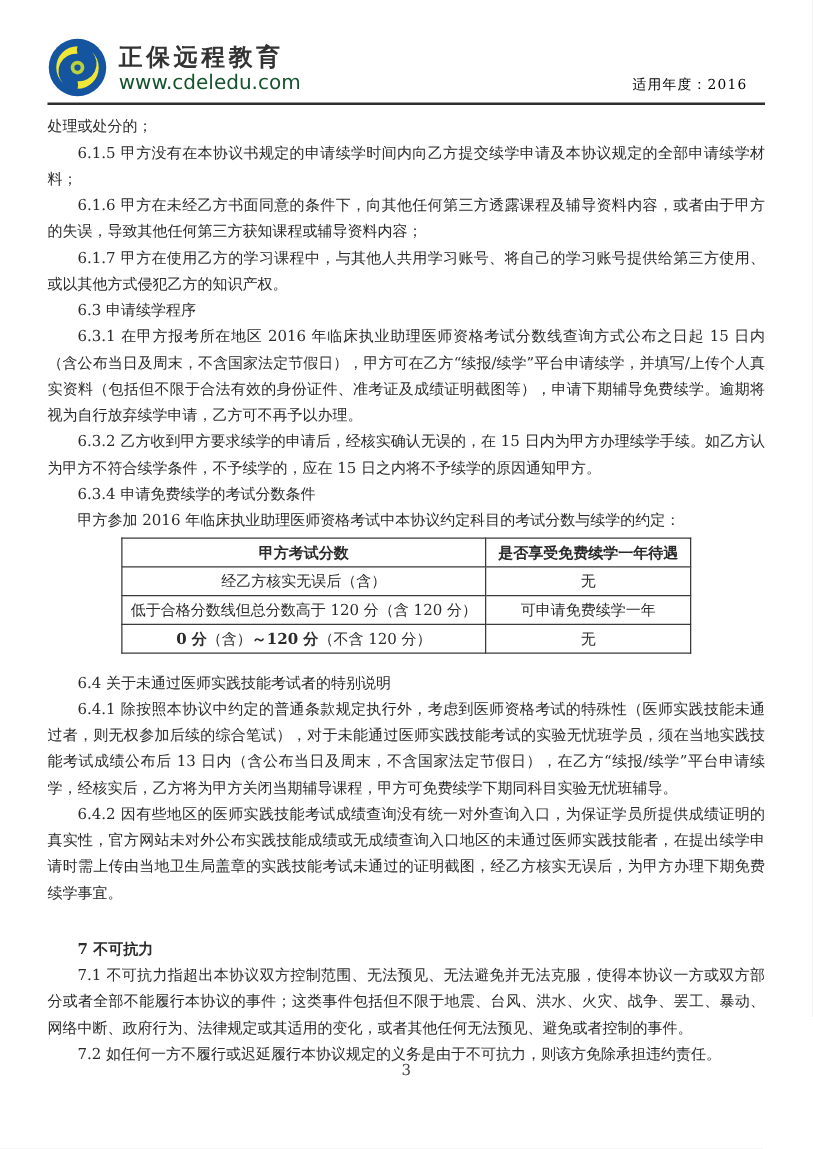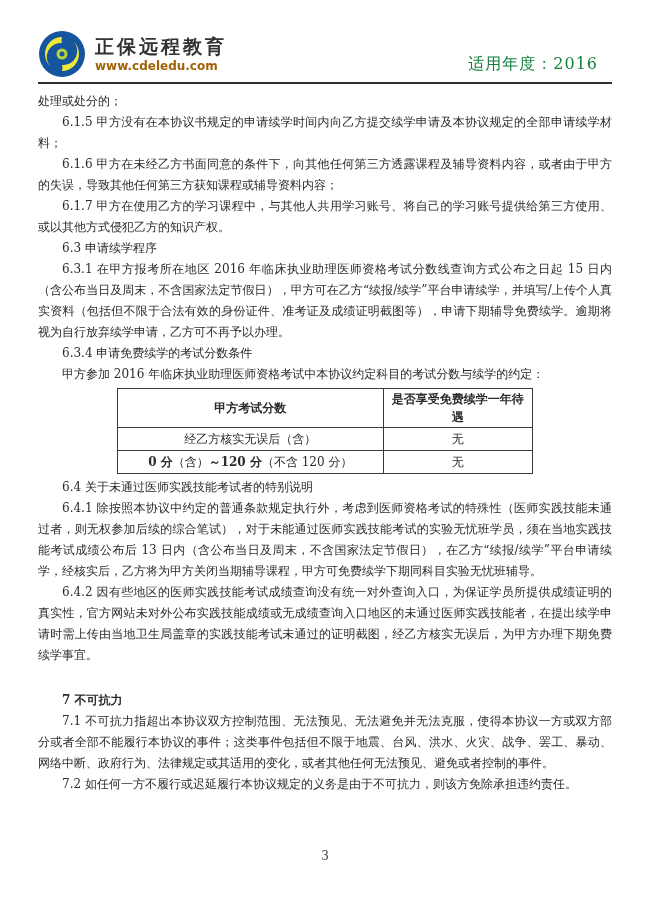--- a/index.html
+++ b/index.html
@@ -26,28 +26,28 @@
   .brand-name {
     font-family:"DejaVu Sans","Liberation Sans",sans-serif;
     font-weight:bold;
     font-size:19px;
     letter-spacing:3px;
     color:#333333;
     line-height:24px;
   }
   .brand-url {
     font-family:"DejaVu Sans","Liberation Sans",sans-serif;
-    font-weight:bold;
-    font-size:12px;
-    color:#a16207;
+    font-weight:normal;
+    font-size:16px;
+    color:#14532d;
     line-height:16px;
   }
   .year-label {
-    font-size:16px;
-    color:#15803d;
+    font-size:11px;
+    color:#000000;
     padding-bottom:3px;
     letter-spacing:1px;
   }
   .header-rule {
     margin:4px 38px 0 38px;
     border:none;
     border-top:2px solid #2f2f2f;
   }
   
   .doc-body {
@@ -56,22 +56,22 @@
     line-height:21px;
     text-align:justify;
   }
   .doc-body p { margin:0; text-indent:2em; }
   .doc-body p.no-indent { text-indent:0; }
   .doc-body p.gap-before { }
   .doc-body p.bold-heading { font-weight:bold; margin-top:24px; }
   
   .score-table {
     border-collapse:collapse;
-    width:416px;
-    margin:3px auto 3px auto;
+    width:456px;
+    margin:3px auto 13px auto;
     table-layout:fixed;
   }
   .score-table th, .score-table td {
     border:1px solid #3a3a3a;
     text-align:center;
     font-size:12px;
     padding:1px 4px;
     height:20px;
     line-height:18px;
   }
@@ -112,38 +112,43 @@
   </div>
   <hr class="header-rule">
 
   <div class="doc-body">
     <p class="no-indent">处理或处分的；</p>
     <p>6.1.5 甲方没有在本协议书规定的申请续学时间内向乙方提交续学申请及本协议规定的全部申请续学材料；</p>
     <p>6.1.6 甲方在未经乙方书面同意的条件下，向其他任何第三方透露课程及辅导资料内容，或者由于甲方的失误，导致其他任何第三方获知课程或辅导资料内容；</p>
     <p>6.1.7 甲方在使用乙方的学习课程中，与其他人共用学习账号、将自己的学习账号提供给第三方使用、或以其他方式侵犯乙方的知识产权。</p>
     <p>6.3 申请续学程序</p>
     <p>6.3.1 在甲方报考所在地区 2016 年临床执业助理医师资格考试分数线查询方式公布之日起 15 日内（含公布当日及周末，不含国家法定节假日），甲方可在乙方“续报/续学”平台申请续学，并填写/上传个人真实资料（包括但不限于合法有效的身份证件、准考证及成绩证明截图等），申请下期辅导免费续学。逾期将视为自行放弃续学申请，乙方可不再予以办理。</p>
+    <p>6.3.2 乙方收到甲方要求续学的申请后，经核实确认无误的，在 15 日内为甲方办理续学手续。如乙方认为甲方不符合续学条件，不予续学的，应在 15 日之内将不予续学的原因通知甲方。</p>
     <p>6.3.4 申请免费续学的考试分数条件</p>
     <p>甲方参加 2016 年临床执业助理医师资格考试中本协议约定科目的考试分数与续学的约定：</p>
 
     <table class="score-table">
       <colgroup>
           <col class="col-score">
           <col class="col-benefit">
         </colgroup>
       <thead>
         <tr>
           <th>甲方考试分数</th>
           <th>是否享受免费续学一年待遇</th>
         </tr>
       </thead>
       <tbody>
         <tr>
           <td>经乙方核实无误后（含）</td>
           <td>无</td>
+        </tr>
+        <tr>
+          <td>低于合格分数线但总分数高于 120 分（含 120 分）</td>
+          <td>可申请免费续学一年</td>
         </tr>
         <tr>
           <td><span class="bold">0 分</span><span>（含）</span><span class="bold">～120 分</span><span>（不含 120 分）</span></td>
           <td>无</td>
         </tr>
       </tbody>
     </table>
 
     <p class="gap-before">6.4 关于未通过医师实践技能考试者的特别说明</p>
     <p>6.4.1 除按照本协议中约定的普通条款规定执行外，考虑到医师资格考试的特殊性（医师实践技能未通过者，则无权参加后续的综合笔试），对于未能通过医师实践技能考试的实验无忧班学员，须在当地实践技能考试成绩公布后 13 日内（含公布当日及周末，不含国家法定节假日），在乙方“续报/续学”平台申请续学，经核实后，乙方将为甲方关闭当期辅导课程，甲方可免费续学下期同科目实验无忧班辅导。</p>

